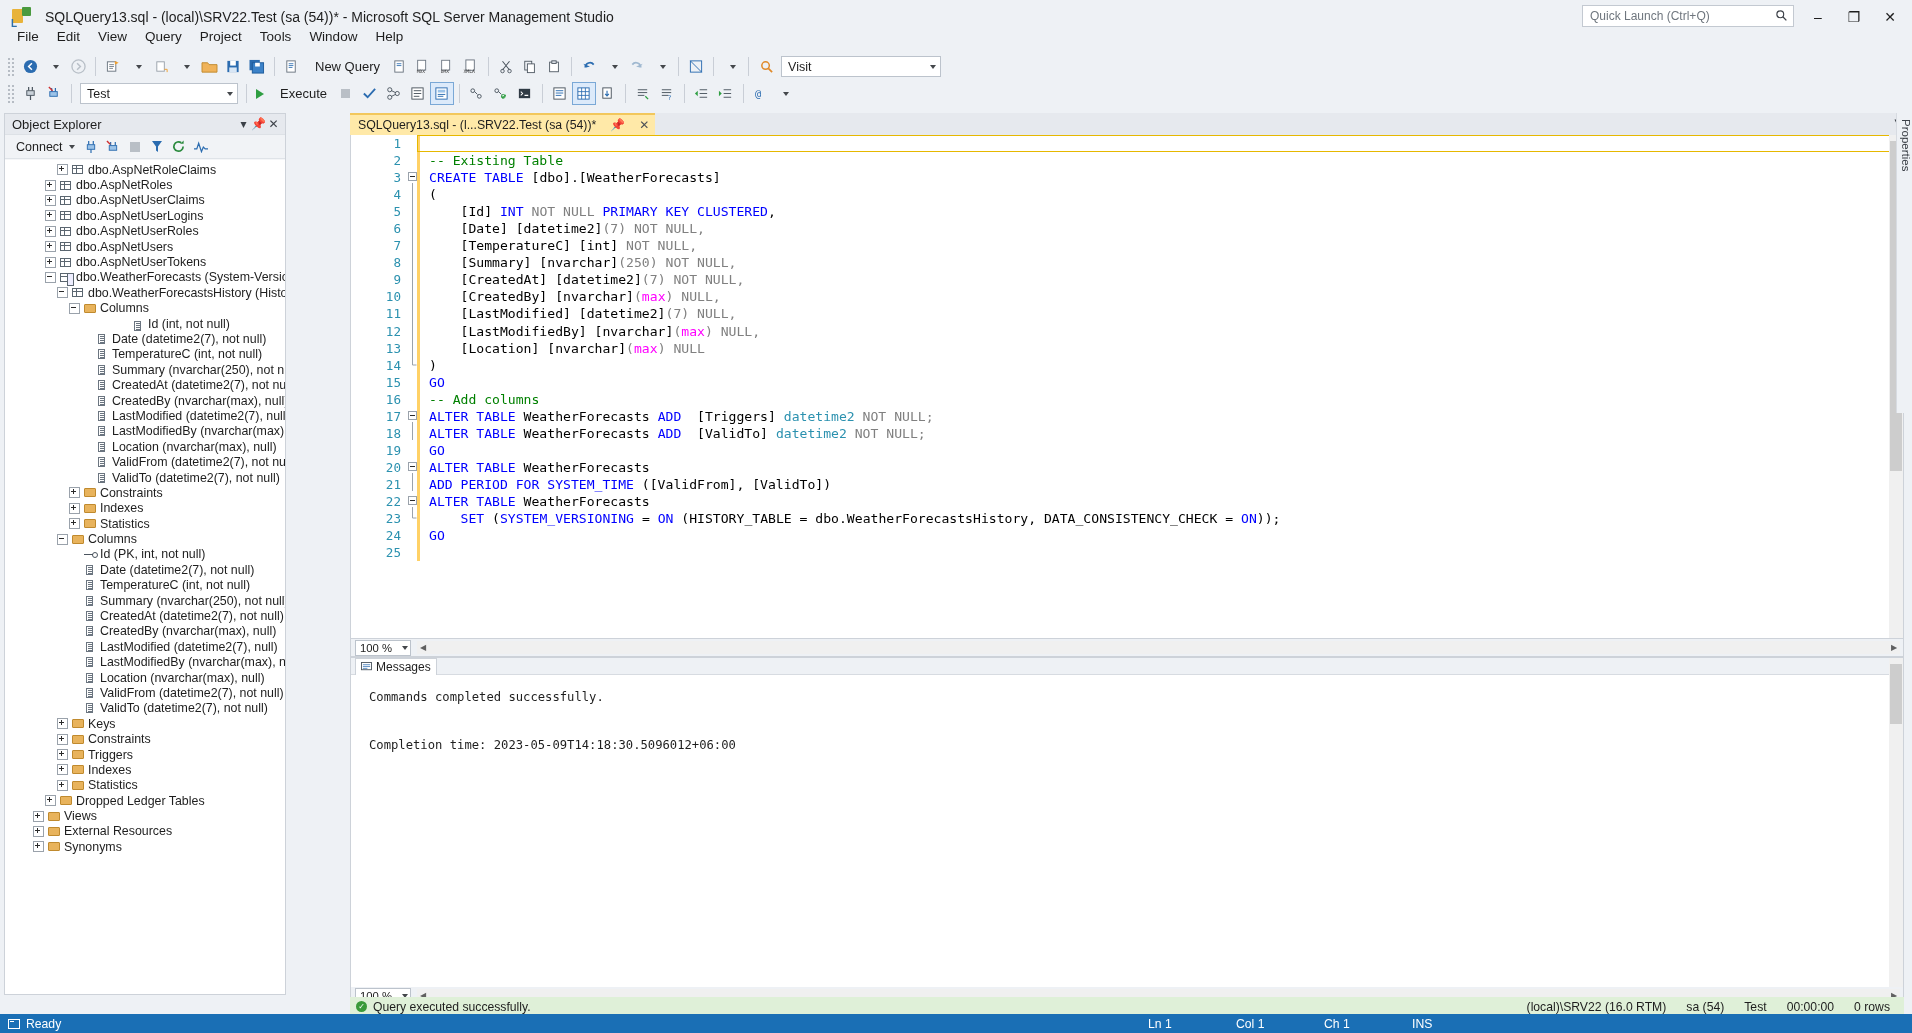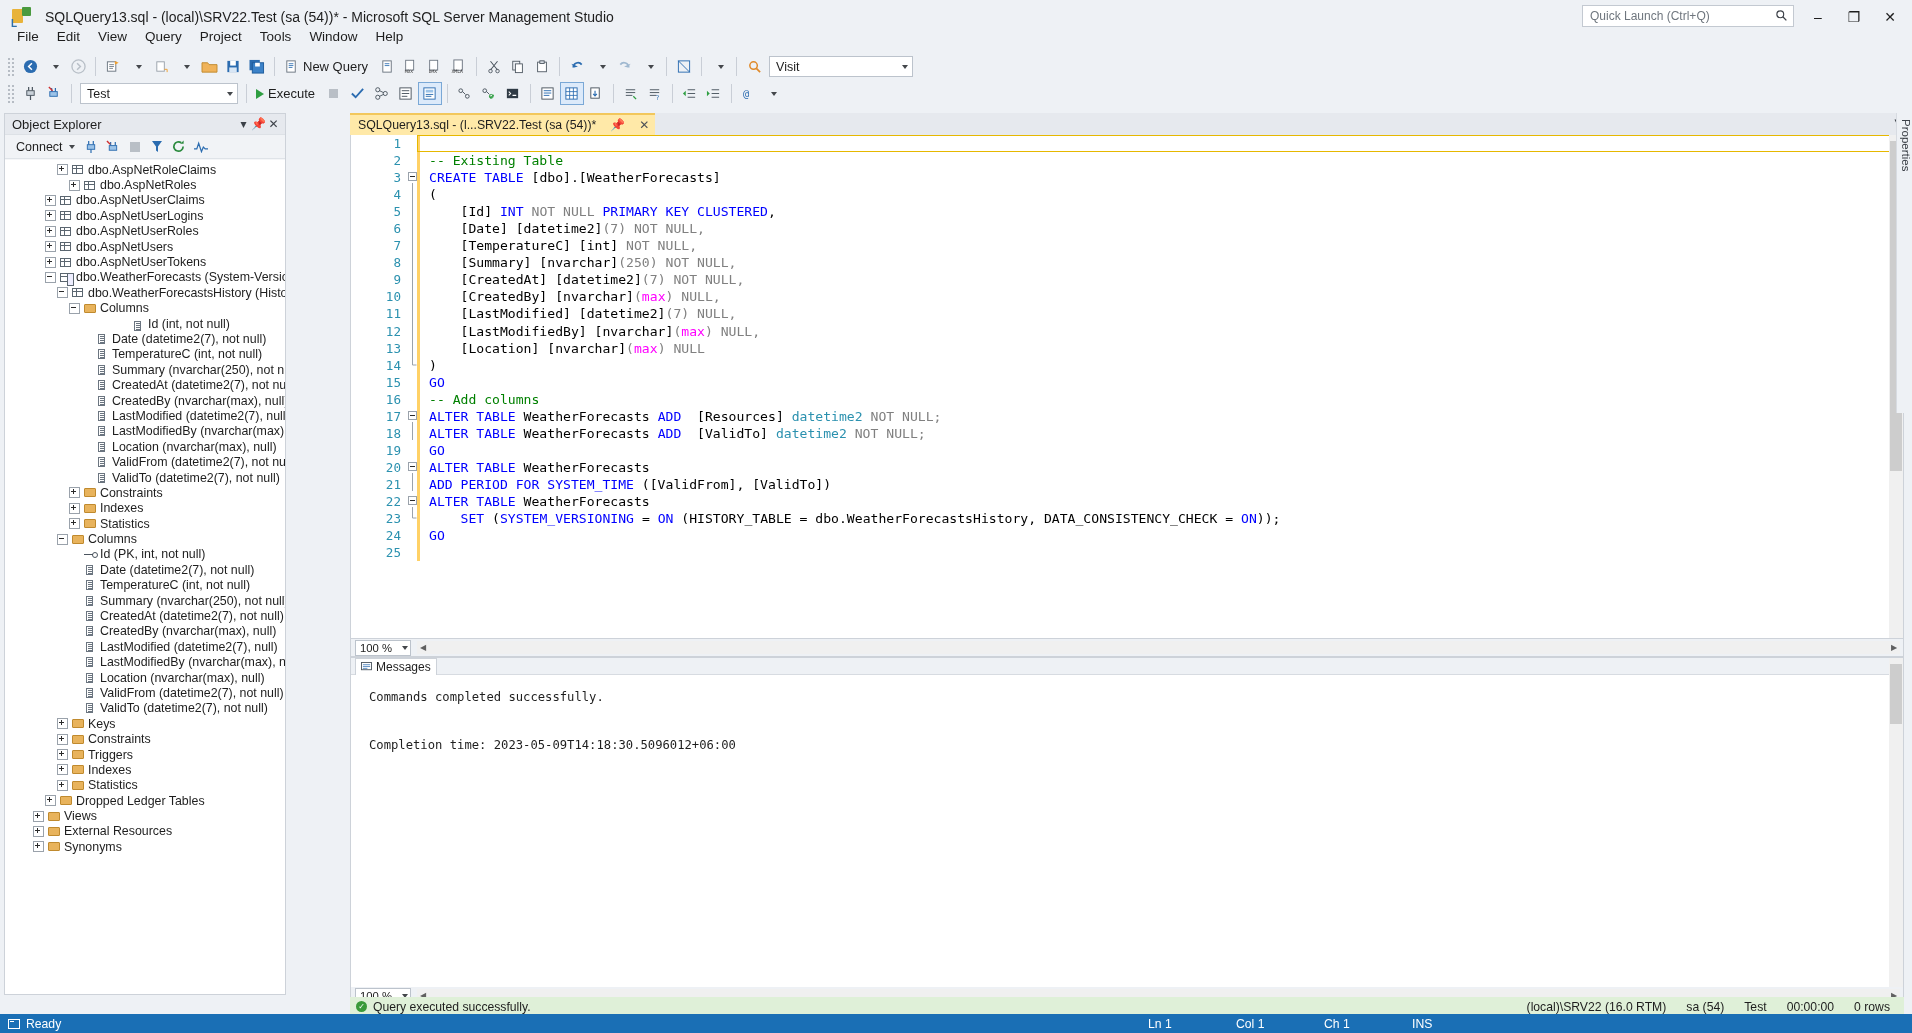--- a/index.html
+++ b/index.html
@@ -49,26 +49,26 @@
   .toolbar.row2 { top: 80px; }
   .tb-grip { width: 8px; height: 19px; margin: 0 3px;
     background-image: radial-gradient(#b6bcc4 40%, transparent 41%);
     background-size: 4px 4px; }
   .tb-sep { width: 1px; height: 19px; background: #c9ced6; margin: 0 5px; }
   .tb-btn {
     height: 23px; min-width: 24px; padding: 0 3px;
     display: flex; align-items: center; justify-content: center;
     font-size: 13px; color: #2b5797; position: relative;
   }
-  .tb-btn.text { padding: 0 7px 0 4px; color: #1e1e1e; font-size: 13px; gap:4px; }
+  .tb-btn.text { padding: 0 7px 0 4px; color: #1e1e1e; font-size: 13px; gap:16px; }
   .tb-btn.pressed { background: #dceafa; border: 1px solid #7aa8d6; }
   .caret { width: 0; height: 0; border-left: 3.5px solid transparent; border-right: 3.5px solid transparent;
            border-top: 4px solid #44474b; margin-left: 3px; }
   .tb-combo {
-    height: 21px; width: 144px; background: #fff; border: 1px solid #bcc3cc;
+    height: 21px; width: 160px; background: #fff; border: 1px solid #bcc3cc;
     display: flex; align-items: center; justify-content: space-between;
     padding: 0 4px 0 6px; font-size: 12.5px; color: #1e1e1e; margin: 0 3px;
   }
   .tb-combo.wide { width: 158px; }
   .execute-txt { color: #1e1e1e; font-size: 13px; }
   .play { width:0;height:0;border-left:8px solid #2e9e41;border-top:5px solid transparent;border-bottom:5px solid transparent; }
 
   
   .oe {
     position: absolute; left: 4px; top: 113px; width: 282px; height: 882px;
@@ -566,21 +566,21 @@
         <div class="tnode" style="padding-left: 52px; text-align: right;">
           <span class="twist plus">
             <span class="v"></span>
             <span class="h"></span>
           </span>
           <span class="ticon">
             <span class="ic-table"></span>
           </span>
           <span>dbo.AspNetRoleClaims</span>
         </div>
-        <div class="tnode" style="padding-left: 64px;">
+        <div class="tnode" style="padding-left: 40px;">
           <span class="twist plus">
             <span class="v"></span>
             <span class="h"></span>
           </span>
           <span class="ticon">
             <span class="ic-table"></span>
           </span>
           <span>dbo.AspNetRoles</span>
         </div>
         <div class="tnode" style="padding-left: 40px;">
@@ -991,21 +991,21 @@
                 <line x1="4.5" y1="0" x2="4.5" y2="18" stroke="#9aa2ab"></line>
               </svg></span><span class="changebar"></span><span class="ctext"><span class="pl">    [Location] [nvarchar]</span><span class="g">(</span><span class="mg">max</span><span class="g">)</span><span class="g"> NULL</span></span></div>
           <div class="cline"><span class="gutter">14</span><span class="fold"><svg width="9" height="18" viewBox="0 0 9 18">
                 <path d="M4.5 0v11h4" stroke="#9aa2ab" fill="none"></path>
               </svg></span><span class="changebar"></span><span class="ctext"><span class="pl">)</span></span></div>
           <div class="cline"><span class="gutter">15</span><span class="fold"></span><span class="changebar"></span><span class="ctext"><span class="k">GO</span></span></div>
           <div class="cline"><span class="gutter">16</span><span class="fold"></span><span class="changebar"></span><span class="ctext"><span class="cm">-- Add columns</span></span></div>
           <div class="cline"><span class="gutter">17</span><span class="fold"><svg width="9" height="9" viewBox="0 0 9 9">
                 <rect x="0.5" y="0.5" width="8" height="8" fill="#fff" stroke="#9aa2ab"></rect>
                 <rect x="2" y="4" width="5" height="1" fill="#2b2b2b"></rect>
-              </svg></span><span class="changebar"></span><span class="ctext"><span class="k">ALTER TABLE</span><span class="pl"> WeatherForecasts </span><span class="k">ADD</span><span class="pl">  [Resources] </span><span class="tl">datetime2</span><span class="g"> NOT NULL;</span></span></div>
+              </svg></span><span class="changebar"></span><span class="ctext"><span class="k">ALTER TABLE</span><span class="pl"> WeatherForecasts </span><span class="k">ADD</span><span class="pl">  [Triggers] </span><span class="tl">datetime2</span><span class="g"> NOT NULL;</span></span></div>
           <div class="cline"><span class="gutter">18</span><span class="fold"><svg width="9" height="18" viewBox="0 0 9 18">
                 <line x1="4.5" y1="0" x2="4.5" y2="18" stroke="#9aa2ab"></line>
               </svg></span><span class="changebar"></span><span class="ctext"><span class="k">ALTER TABLE</span><span class="pl"> WeatherForecasts </span><span class="k">ADD</span><span class="pl">  [ValidTo] </span><span class="tl">datetime2</span><span class="g"> NOT NULL;</span></span></div>
           <div class="cline"><span class="gutter">19</span><span class="fold"></span><span class="changebar"></span><span class="ctext"><span class="k">GO</span></span></div>
           <div class="cline"><span class="gutter">20</span><span class="fold"><svg width="9" height="9" viewBox="0 0 9 9">
                 <rect x="0.5" y="0.5" width="8" height="8" fill="#fff" stroke="#9aa2ab"></rect>
                 <rect x="2" y="4" width="5" height="1" fill="#2b2b2b"></rect>
               </svg></span><span class="changebar"></span><span class="ctext"><span class="k">ALTER TABLE</span><span class="pl"> WeatherForecasts</span></span></div>
           <div class="cline"><span class="gutter">21</span><span class="fold"><svg width="9" height="18" viewBox="0 0 9 18">
                 <line x1="4.5" y1="0" x2="4.5" y2="18" stroke="#9aa2ab"></line>

